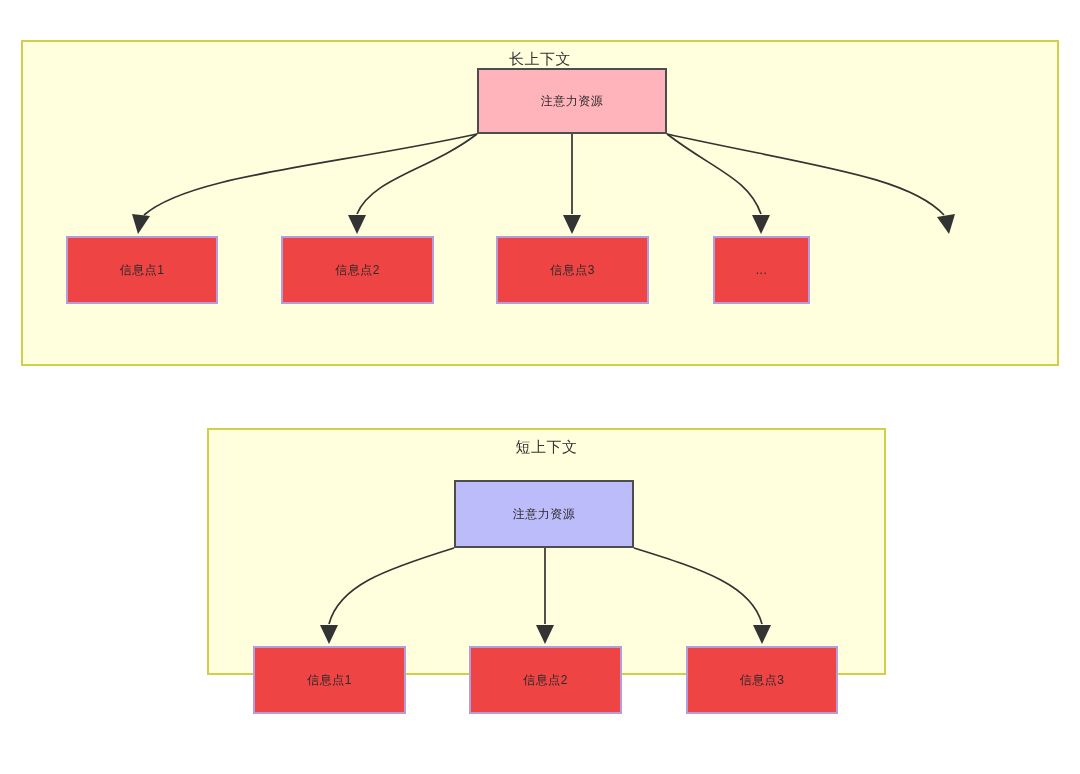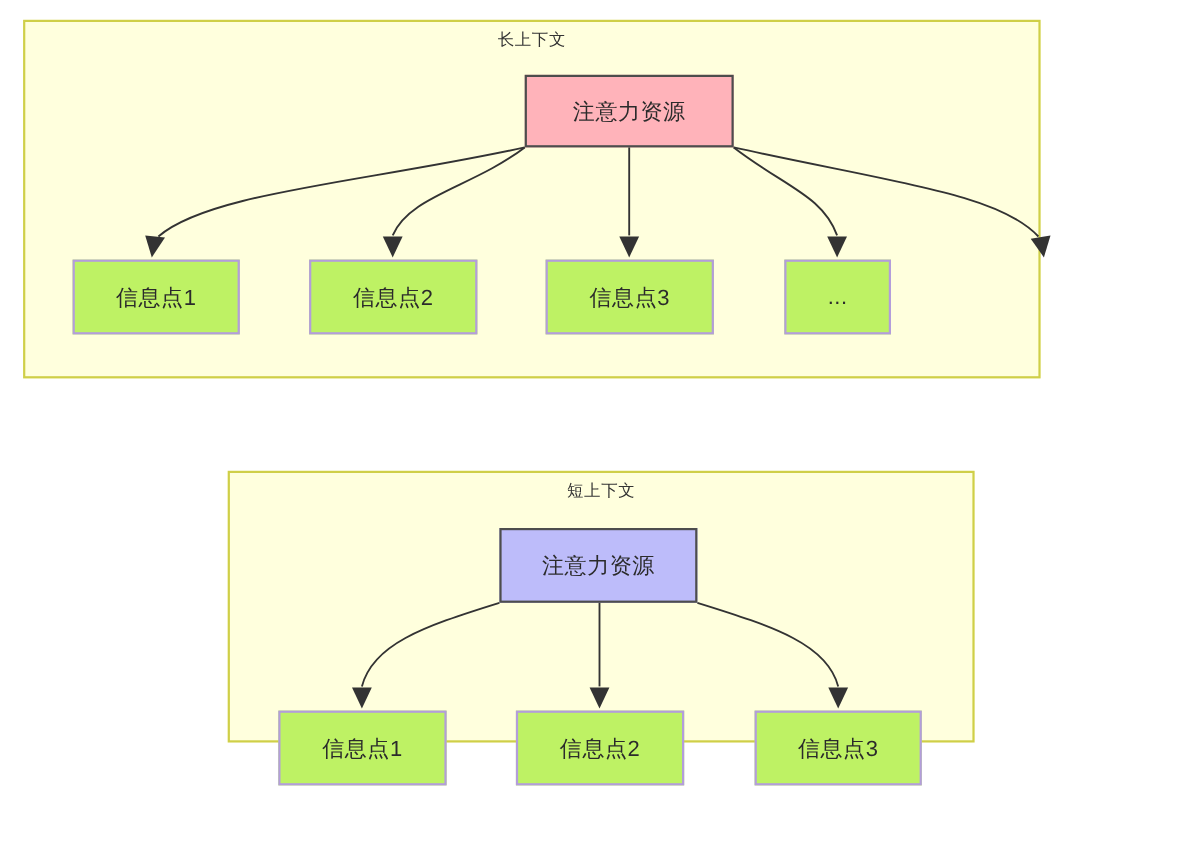--- a/index.html
+++ b/index.html
@@ -25,22 +25,22 @@
 
   
   .container {
     position: absolute;
     background: #ffffdd;
     border: 2px solid #cfcf48;
     box-sizing: border-box;
   }
   #container-long {
     left: 21px;
-    top: 18px;
-    width: 925px;
+    top: 40px;
+    width: 1038px;
     height: 326px;
     padding-left: 39px;
   }
   #container-short {
     left: 207px;
     top: 428px;
     width: 679px;
     height: 247px;
   }
 
@@ -56,36 +56,36 @@
     line-height: 18px;
   }
 
   
   .node {
     position: absolute;
     box-sizing: border-box;
     display: flex;
     align-items: center;
     justify-content: center;
-    font-size: 20px;
+    font-size: 12px;
     color: #2b2b2b;
     letter-spacing: 0.5px;
     text-align: center;
   }
 
   .node-root-pink {
     background: #ffb3ba;
     border: 2px solid #4d4d4d;
   }
   .node-root-blue {
     background: #bdbcfa;
     border: 2px solid #4d4d4d;
   }
   .node-leaf {
-    background: #bef264;
+    background: #ef4444;
     border: 2px solid #b39ddb;
   }
 
   .node-leaf .node-label,
   .node-root-pink .node-label,
   .node-root-blue .node-label {
     pointer-events: none;
   }
 
   

